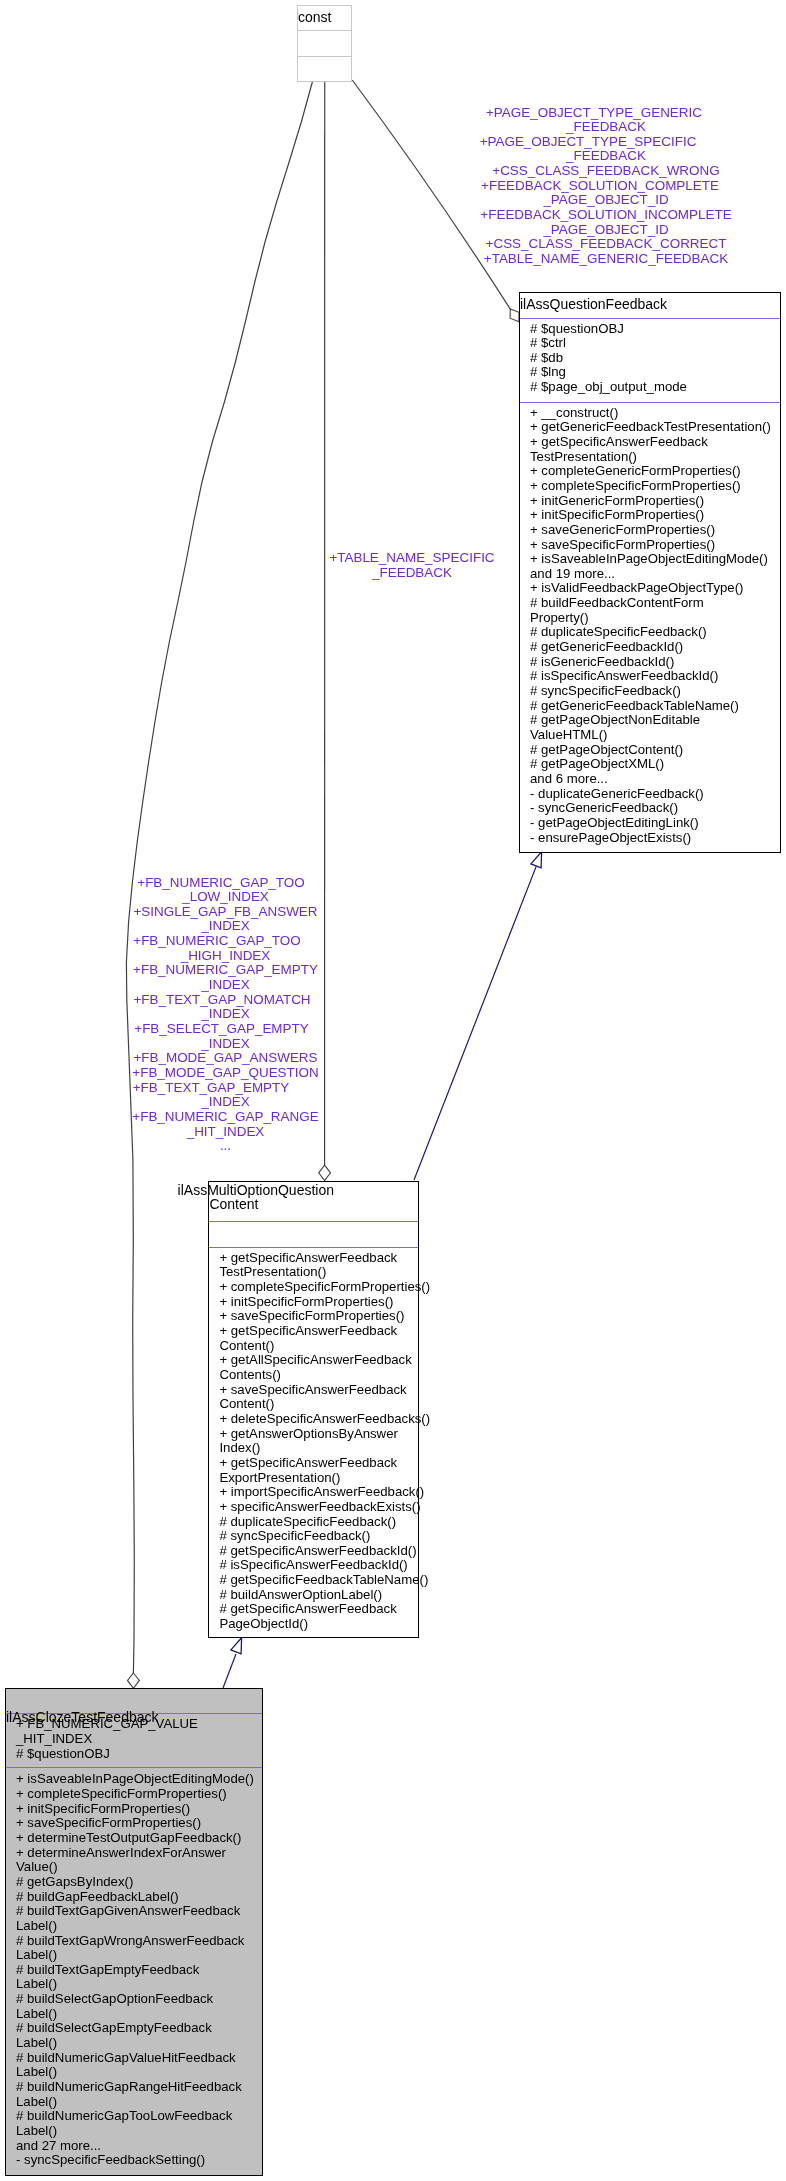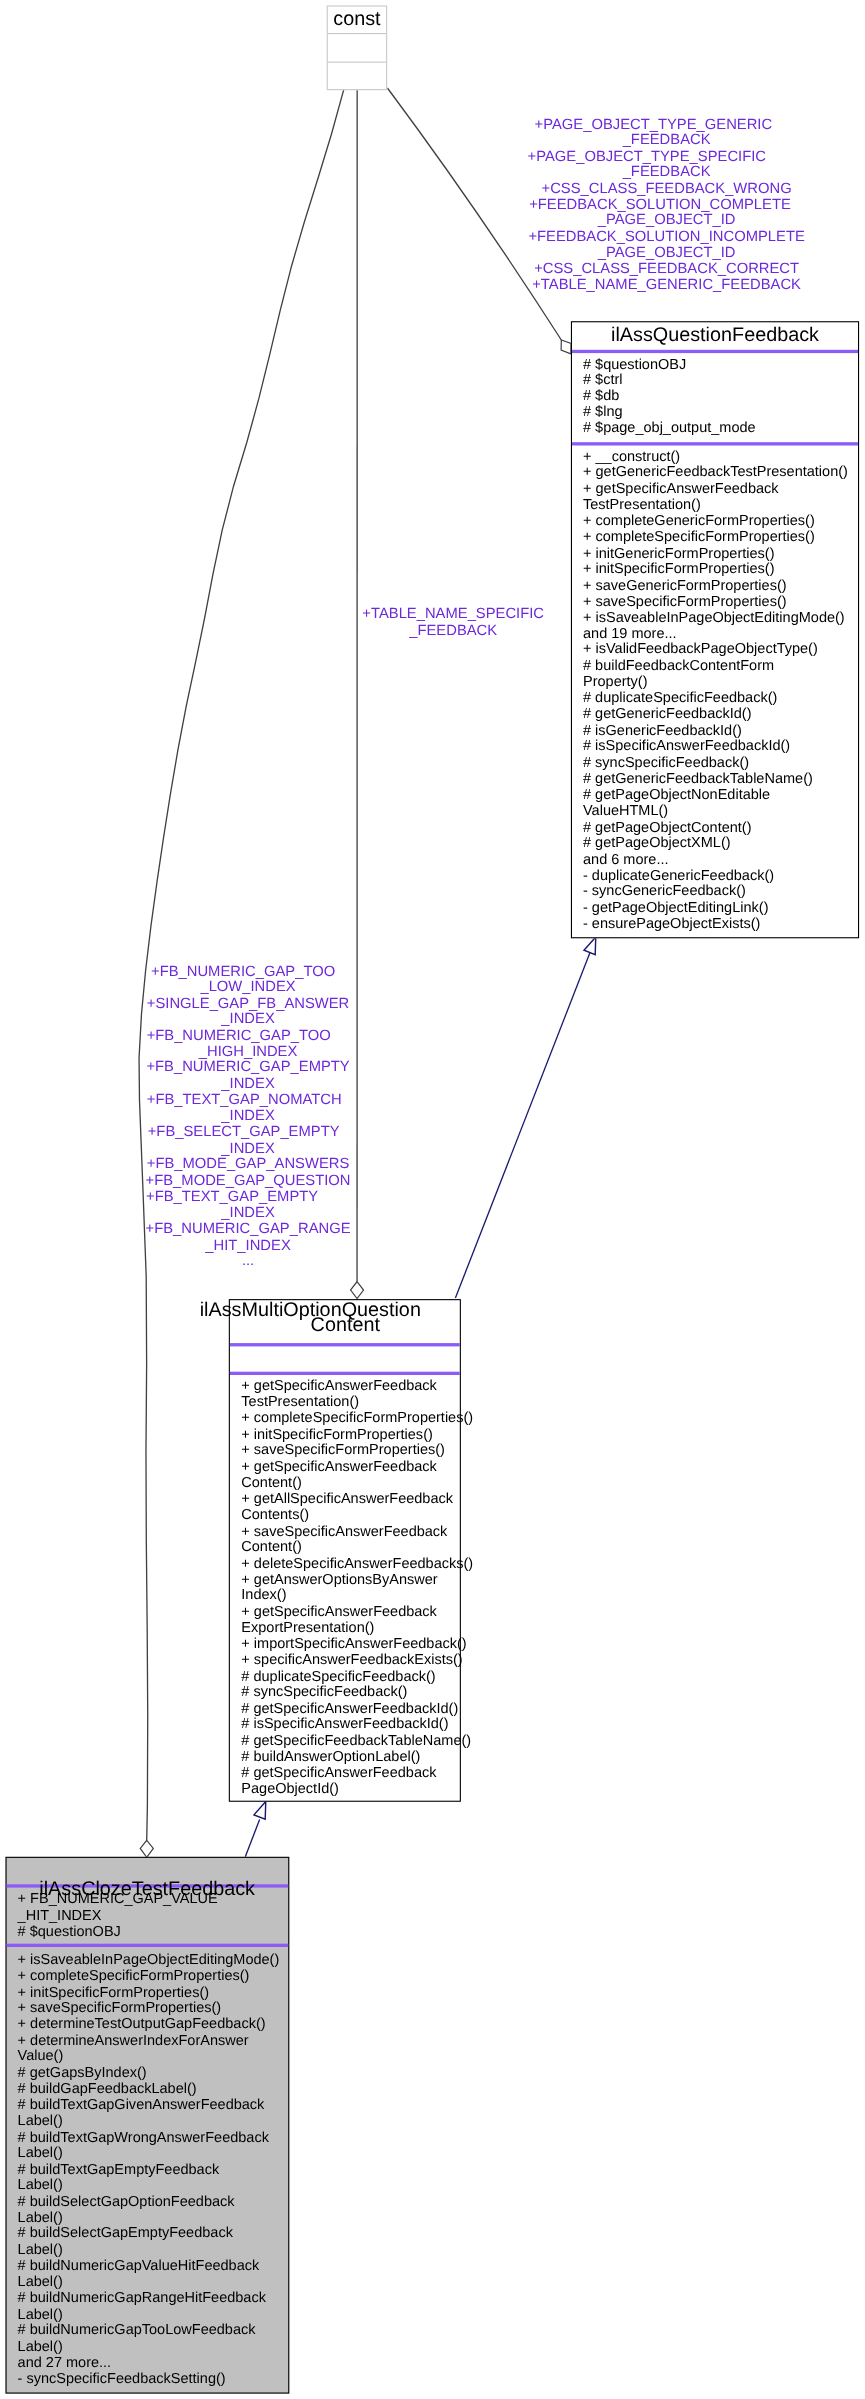--- a/index.html
+++ b/index.html
@@ -9,24 +9,24 @@
        -webkit-font-smoothing:antialiased;}
   #stage{position:absolute;left:0;top:0;width:786px;height:2181px;}
   svg.edges{position:absolute;left:0;top:0;width:786px;height:2181px;overflow:visible;}
 
   .node{position:absolute;box-sizing:border-box;background:#ffffff;
         border:1px solid #000000;}
   .node.muted{border-color:#c8c8c8;}
   .node.hl{background:#c0c0c0;}
   .sec{box-sizing:border-box;}
   .sec.title{text-align:center;}
-  .sec+.sec{border-top:3px solid #8b5cf6;}
+  .sec+.sec{border-top:1px solid #8b5cf6;}
   .node.muted .sec+.sec{border-top:1px solid #c8c8c8;}
   .row{white-space:pre;font-size:13.2px;line-height:14.66px;}
-  .rowc{white-space:pre;font-size:18px;line-height:14.66px;text-align:center;}
+  .rowc{white-space:pre;font-size:14px;line-height:14.66px;text-align:left;}
 
   .edgelabel{position:absolute;text-align:center;white-space:pre;
              font-size:13.44px;line-height:14.66px;color:#6d28d9;}
   .edgelabel .row{font-size:13.44px;line-height:14.66px;text-align:center;}
   #lbl-qfb .row:nth-child(1){transform:translateX(-12px);}
   #lbl-qfb .row:nth-child(3){transform:translateX(-18px);}
   #lbl-qfb .row:nth-child(6){transform:translateX(-6px);}
   #lbl-cloze .row:nth-child(1){transform:translateX(-4.5px);}
   #lbl-cloze .row:nth-child(5){transform:translateX(-8.5px);}
   #lbl-cloze .row:nth-child(9){transform:translateX(-3.5px);}

